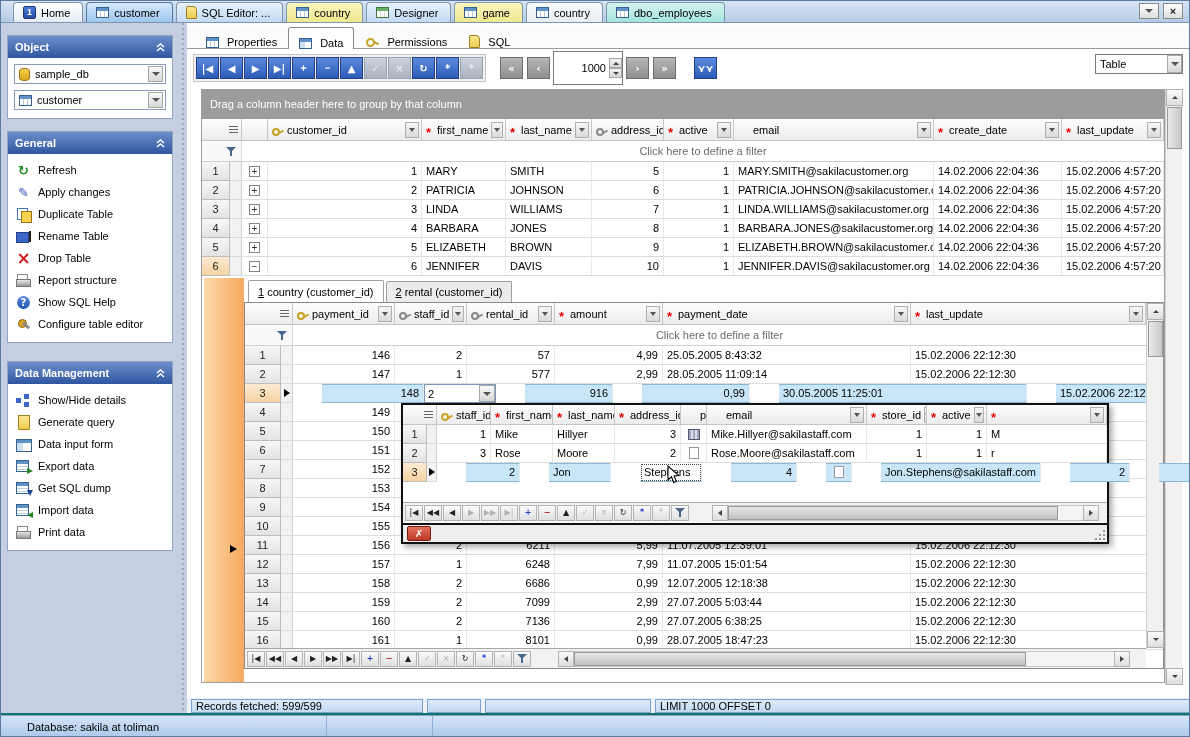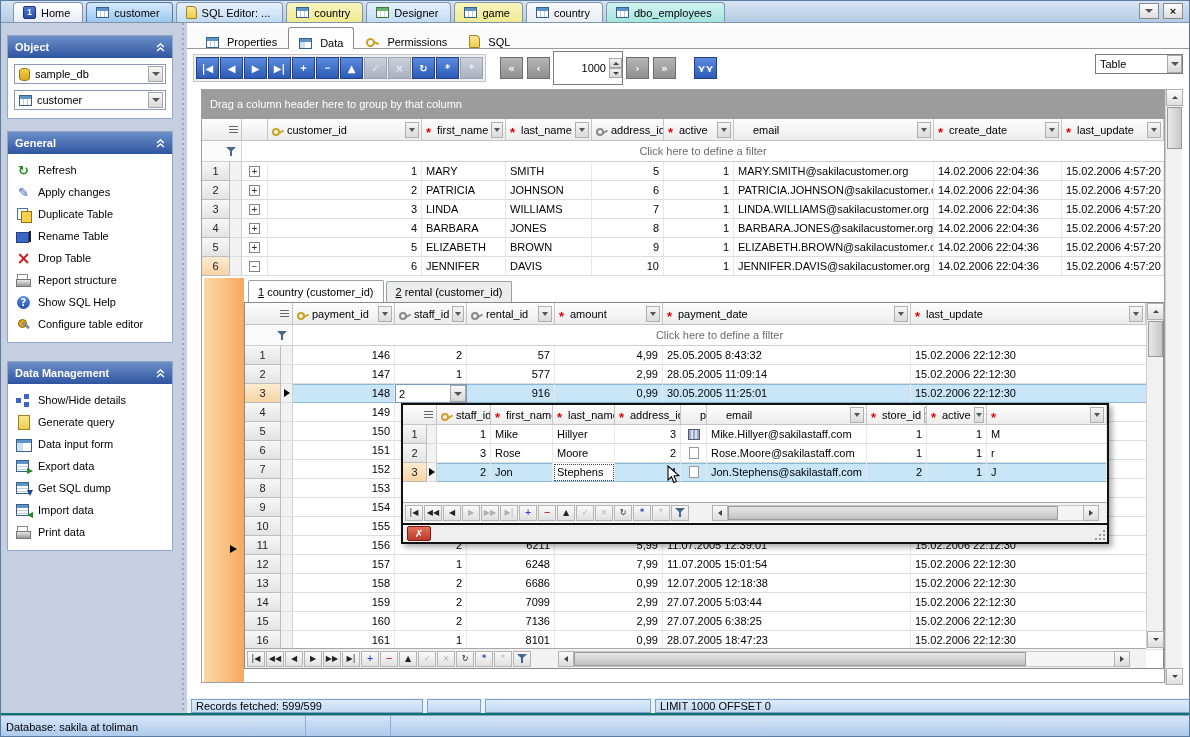--- a/index.html
+++ b/index.html
@@ -155,21 +155,21 @@
   #dstrip { position:absolute; left:2px; top:188px; width:40px; height:404px; background:linear-gradient(90deg,#fcd9a8,#f6a95f); }
   #dstrip .tri-r { position:absolute; left:26px; top:267px; }
 
   
   #paygrid { position:absolute; left:42px; top:212px; width:920px; height:367px; border:1px solid #8a8a8a; background:#fff; }
   .pay-cols .hc:nth-of-type(1){width:102px} .pay-cols .hc:nth-of-type(2){width:72px}
   .pay-cols .hc:nth-of-type(3){width:88px}  .pay-cols .hc:nth-of-type(4){width:108px}
   .pay-cols .hc:nth-of-type(5){width:248px} .pay-cols .hc:nth-of-type(6){flex:1 1 auto}
   .p-rn{width:36px} .p-ind{width:12px}
   .p-pid{width:102px} .p-sid{width:72px} .p-rid{width:88px} .p-amt{width:108px} .p-pd{width:248px} .p-lu{flex:1 1 auto}
-  .grow.psel .ce { background:#c9e6f8; box-shadow:inset 0 1px 0 #8cb8d8; border-bottom-color:#8cb8d8; }
+  .grow.psel .ce { background:#c9e6f8; box-shadow:inset 0 1px 0 #8cb8d8; border-bottom-color:#8cb8d8;margin-left:29px; }
   .editor-cell { width:72px; background:#fff; border:1px solid #7a98b8; display:flex; align-items:center; flex:0 0 auto; }
   .editor-cell .ev { flex:1; padding-left:3px; }
   .editor-cell .ddb { width:16px; height:17px; }
   .pay-nav { position:absolute; left:0; bottom:0; width:901px; height:20px; background:#f2f2f2; border-top:1px solid #a8a8a8; display:flex; align-items:center; padding-left:2px; }
   .nbtn { width:18px; height:16px; background:linear-gradient(#fafafa,#e0e0e0); border:1px solid #b4b4b4; margin-right:1px;
     display:flex; align-items:center; justify-content:center; font-size:8px; font-family:"DejaVu Sans",sans-serif; color:#222; }
   .nbtn.blue{color:#2244cc;font-weight:bold} .nbtn.red{color:#aa2222;font-weight:bold} .nbtn.dim{color:#b0b0b0}
   .hscroll { display:flex; align-items:center; height:16px; }
   .hs-btn { width:16px; height:16px; background:linear-gradient(#fafafa,#dcdcdc); border:1px solid #b4b4b4; display:flex; align-items:center; justify-content:center; }
   .hs-track { height:16px; background:#f4f4f4; border-top:1px solid #c8c8c8; border-bottom:1px solid #c8c8c8; position:relative; }
@@ -201,21 +201,21 @@
   #popup-close { width:24px; height:15px; border:1px solid #7a1a10; border-radius:2px; background:linear-gradient(#e3705e,#bd3a28);
     color:#fff; font-weight:bold; font-size:10px; display:flex; align-items:center; justify-content:center; }
   #grip { position:absolute; right:2px; bottom:2px; width:10px; height:10px; }
   #grip::before { content:""; position:absolute; right:0; bottom:0; width:2px; height:2px; background:#999;
     box-shadow:-4px 0 #999, -8px 0 #999, 0 -4px #999, -4px -4px #999, 0 -8px #999; }
 
   
   #cursor { position:absolute; left:666px; top:464px; z-index:99; }
   .sp { background:linear-gradient(#dcebfb,#c3d9f1); border:1px solid #7da2cf; height:14px; line-height:13px; padding:0 4px; overflow:hidden; white-space:nowrap; }
   #winbar { position:absolute; left:0; top:714px; width:1190px; height:23px; background:linear-gradient(#d5e5f8,#aac7ea); border-top:1px solid #8aa0c0; display:flex; }
-  #winbar .wb { border-right:1px solid #8fb0d8; height:100%; display:flex; align-items:center; padding:0 5px; white-space:nowrap; overflow:hidden; }
+  #winbar .wb { border-right:1px solid #8fb0d8; height:100%; display:flex; align-items:center; padding:0 5px; white-space:nowrap; overflow:hidden;margin-left:21px; }
   
   #statusrow { position:absolute; left:186px; top:697px; width:1004px; height:15px; background:#eef2f8; display:flex; padding-left:4px; gap:4px; align-items:center; }
 
   .chev-svg { display:block; }
 </style>
 </head>
 <body>
 
 <div id="win">
 

